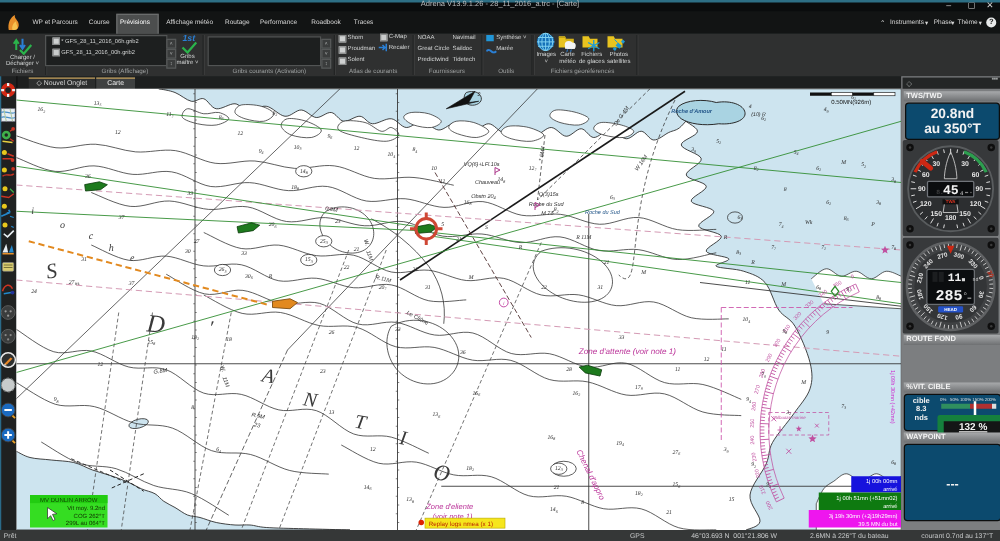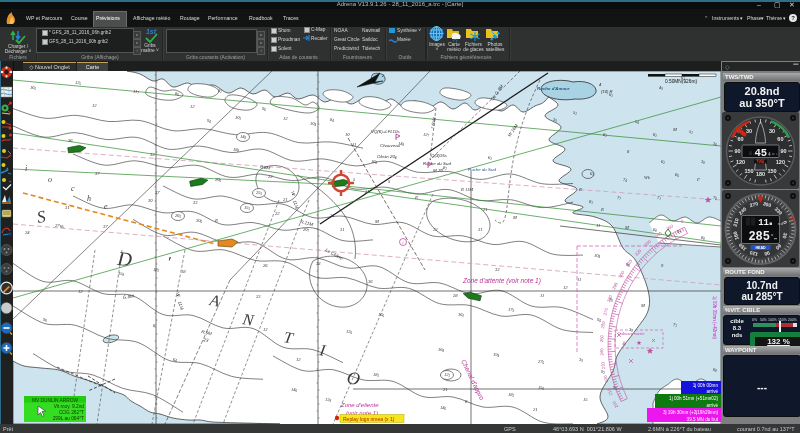--- a/index.html
+++ b/index.html
@@ -22,21 +22,21 @@
   .listbox{background:#1d1f1f;border:1px solid #525454;}
   .cb{width:4px;height:4px;background:#c9cbcb;border:1px solid #8a8c8c;display:block;}
   .spin{width:6px;height:6px;background:#3a3c3c;border:1px solid #565858;color:#b5b7b7;font-size:4px;text-align:center;line-height:5px;}
   
   #tabstrip{left:13px;top:61px;width:708px;height:10px;background:#1d1f1f;}
   
   #lbar{left:0;top:61px;width:13px;height:363px;background:#1f2121;border-right:1px solid #101111;}
   
   #rpanel{left:721px;top:61px;width:79px;height:363px;background:#7c7e80;}
   .phead{left:723px;width:77px;height:8px;background:linear-gradient(#a8aaac,#6e7072);color:#f2f2f2;font-size:6px;font-weight:bold;padding-left:2px;line-height:8px;}
-  .pbox{background:#0f172a;border-radius:3px;border:1px solid #0c0e0e;color:#f2f2f2;text-align:center;}
+  .pbox{background:#0c4a6e;border-radius:3px;border:1px solid #0c0e0e;color:#f2f2f2;text-align:center;}
   
   #statusbar{left:0;top:424px;width:800px;height:9px;background:#353737;color:#c8cacb;font-size:5.5px;}
   .sseg{top:426px;color:#c8cacb;font-size:5.5px;}
 </style>
 </head>
 <body>
 <div id="app">
 
   <div class="abs" id="titlebar"></div>
   <div class="abs" id="titletext">Adrena V13.9.1.26 - 28_11_2016_a.trc - [Carte]</div>
@@ -673,24 +673,20 @@
 <rect x="47.5" y="32.5" width="2.5" height="2.5" fill="#d8d8d8"></rect>
 <text x="56" y="35" font-size="4" fill="#cccccc" font-family="Liberation Mono,monospace">nd</text>
 <text x="48" y="50" font-size="12" fill="#f2f2f2" font-family="Liberation Mono,monospace" font-weight="bold" text-anchor="end">285</text>
 <text x="49" y="46" font-size="4" fill="#cccccc" font-family="Liberation Mono,monospace">o</text>
 <rect x="52" y="48" width="3" height="1.2" fill="#888"></rect>
 <rect x="28.5" y="55" width="20" height="5" rx="1" fill="#2451c8"></rect>
         <text x="38.5" y="59" font-size="3.6" fill="#fff" text-anchor="middle" font-weight="bold">HEAD</text>
       </svg>
     </div>
   <div class="abs phead" style="top:268px;">ROUTE FOND</div>
-  <div class="abs pbox" style="left:724px;top:277px;width:74px;height:26px;">
-    <div style="font-size:10px;font-weight:bold;margin-top:2px;">10.7nd</div>
-    <div style="font-size:10px;font-weight:bold;">au 285°T</div>
-  </div>
   <div class="abs phead" style="top:306px;">%VIT. CIBLE</div>
   <div class="abs pbox" style="left:723px;top:315px;width:76px;height:28px;text-align:left;">
     <div style="position:absolute;left:4px;top:2px;width:18px;text-align:center;font-size:6px;font-weight:bold;line-height:7px;">cible<br>8.3<br>nds</div>
     <div style="position:absolute;left:28px;top:2px;font-size:3.5px;color:#ddd;">0%&nbsp;&nbsp;&nbsp;50%&nbsp;100%&nbsp;150%&nbsp;200%</div>
     <div style="position:absolute;left:29px;top:7px;width:44px;height:4px;background:linear-gradient(90deg,#2f8f5f 0 52%,#b03030 52% 92%,#dddddd 92%);"></div>
     <div style="position:absolute;left:55px;top:5px;width:1.5px;height:11px;background:#fff;"></div>
     <div style="position:absolute;left:26px;top:16px;width:47px;height:10px;background:#141616;border-radius:2px;border:5px solid #15803d;font-size:8px;font-weight:bold;text-align:center;line-height:10px;text-decoration:underline;">132 %</div>
   </div>
   <div class="abs phead" style="top:346px;">WAYPOINT</div>
   <div class="abs pbox" style="left:723px;top:355px;width:76px;height:60px;">

